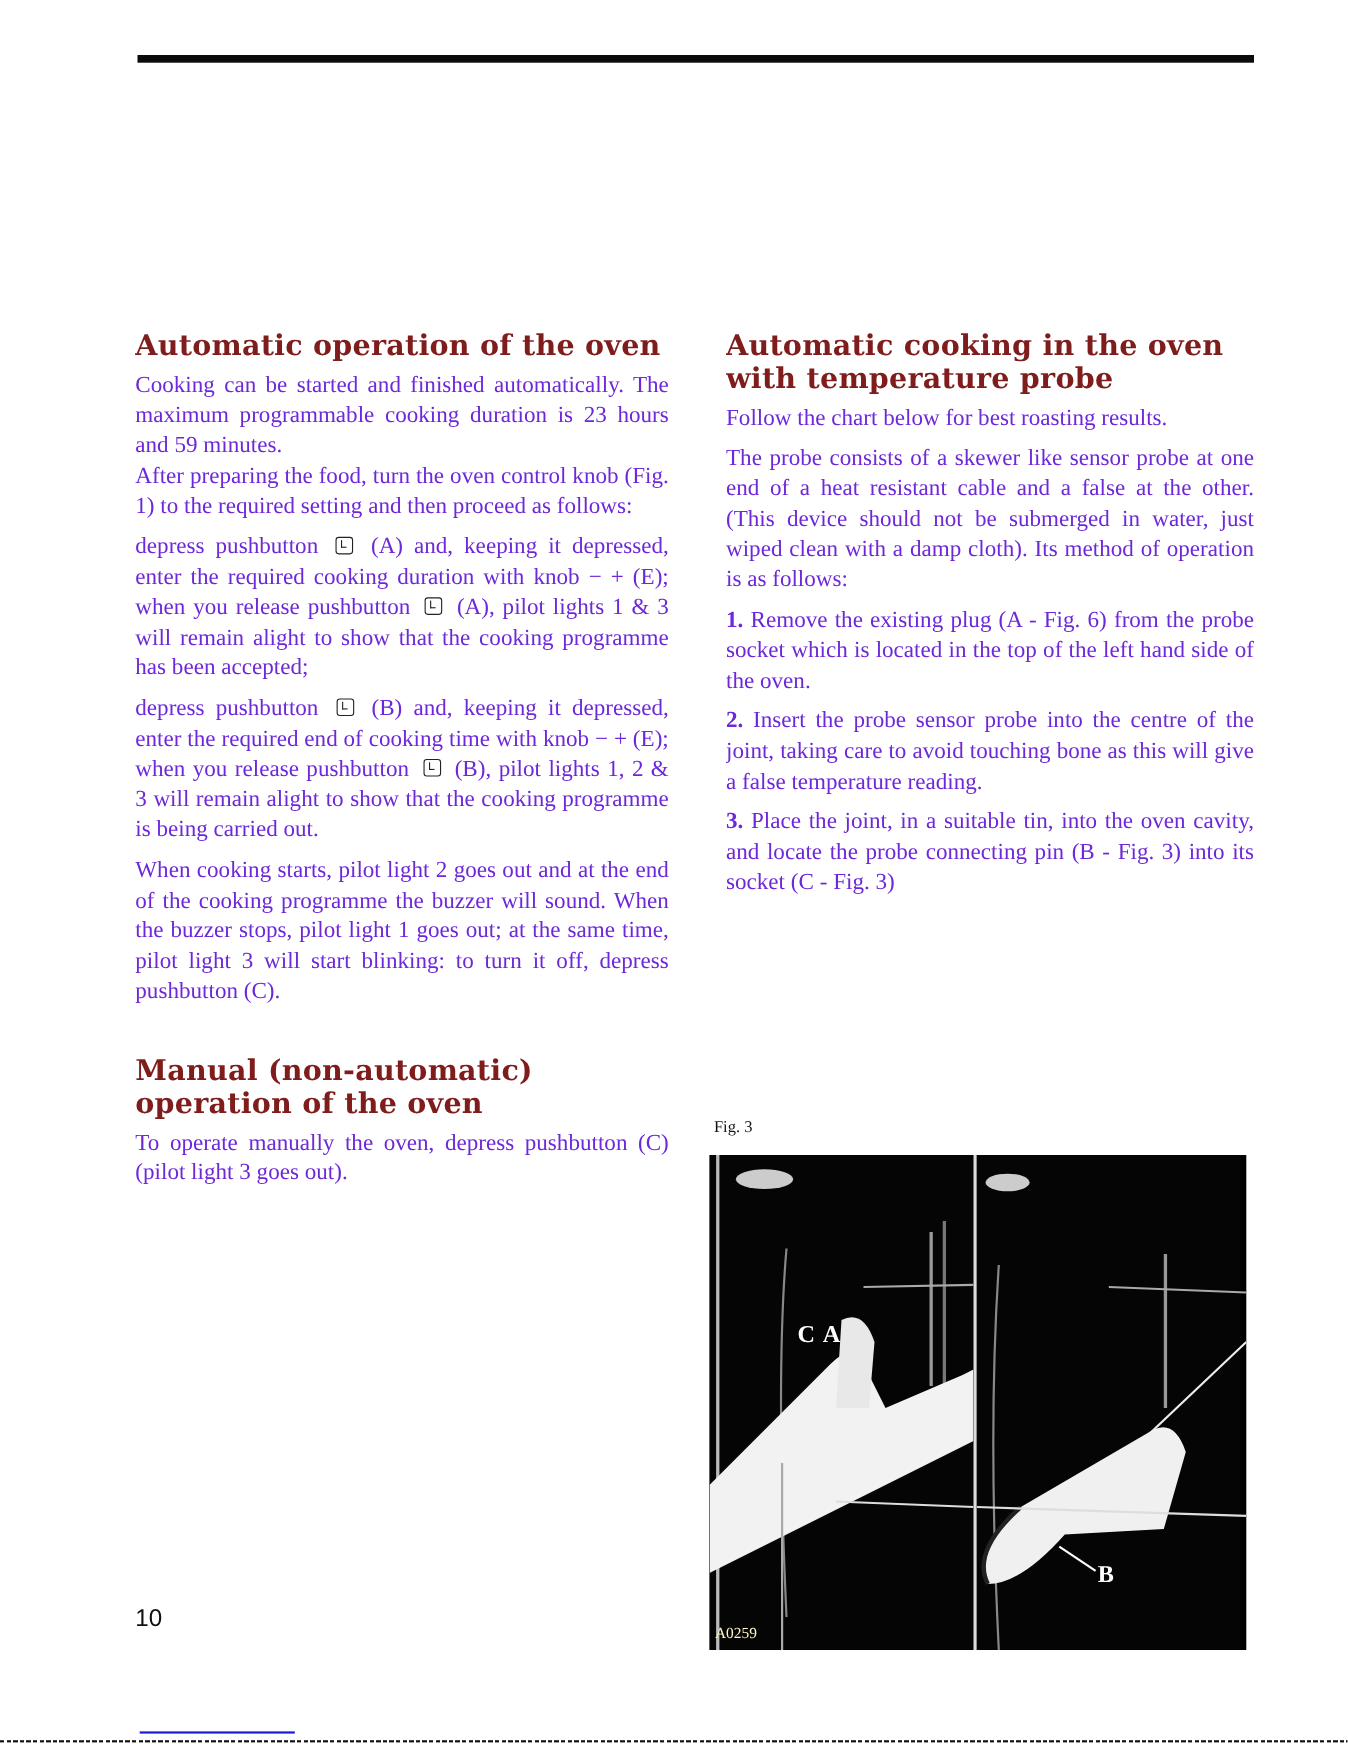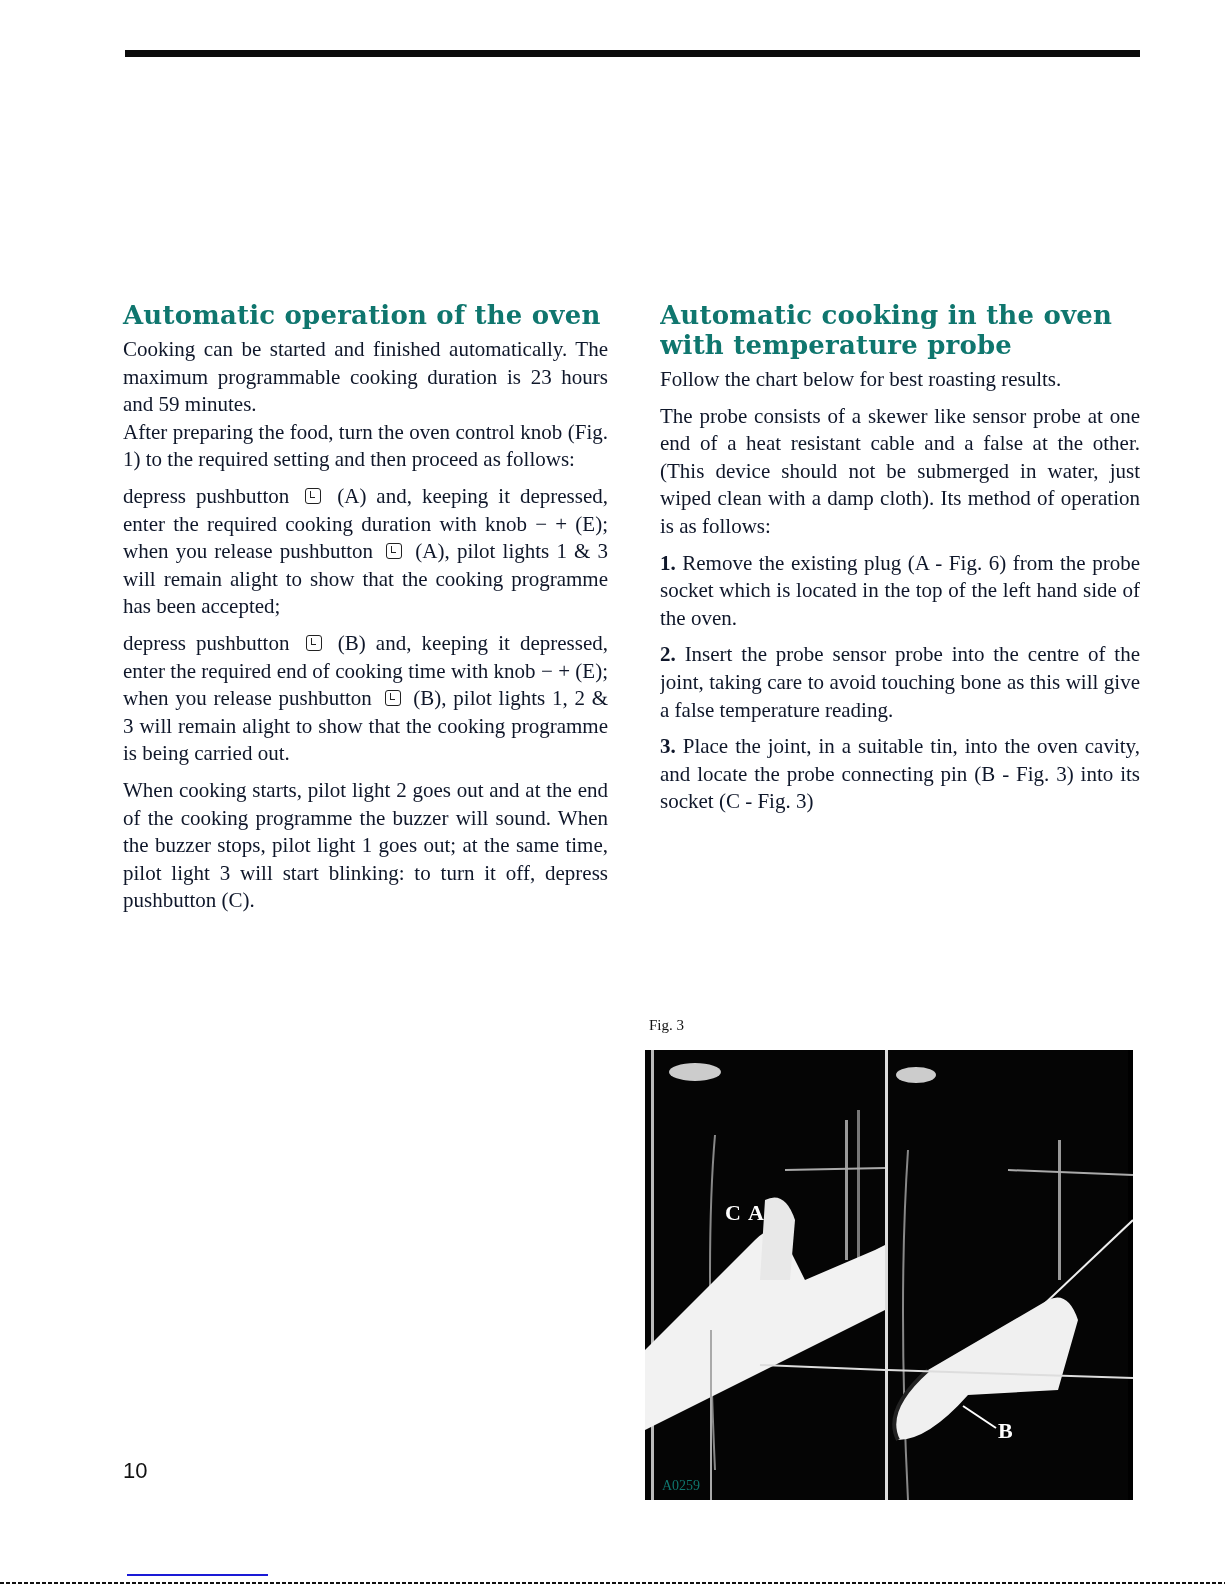--- a/index.html
+++ b/index.html
@@ -12,26 +12,26 @@
     position: absolute; left: 125px; top: 50px; width: 1015px; height: 7px;
     background: #0b0b0b;
   }
   .col { position: absolute; top: 300px; }
   .col-left { left: 123px; width: 485px; }
   .col-right { left: 660px; width: 510px; overflow: hidden; }
   .col-right .inner { width: 480px; }
   h2 {
     font-family: "DejaVu Serif", "Liberation Serif", serif;
     font-weight: bold; font-size: 26px; line-height: 30px;
-    margin: 0 0 6px 0; letter-spacing: 0.2px; color: #0f766e;
+    margin: 0 0 6px 0; letter-spacing: 0.2px; color: #7f1d1d;
   }
   p {
     margin: 0 0 9px 0; font-size: 21px; line-height: 27.6px;
     text-align: justify; font-family: "Liberation Serif", "DejaVu Serif", serif;
-    color: #0f172a;
+    color: #6d28d9;
   }
   p.tight { margin-bottom: 0; }
   .step-num { font-weight: bold; }
   .clock-icon {
     display: inline-block; width: 14px; height: 14px; border: 1.6px solid #222;
     border-radius: 3px; position: relative; vertical-align: -1px; margin: 0 6px;
   }
   .clock-icon::after {
     content: ""; position: absolute; left: 4px; top: 2px; width: 4px; height: 6px;
     border-left: 1.5px solid #222; border-bottom: 1.5px solid #222;
@@ -47,21 +47,21 @@
   }
   .figure .panel { position: absolute; top: 0; height: 450px; width: 240px; background: #050505; }
   .figure .panel.left { left: 0; }
   .figure .panel.right { left: 243px; }
   .figure .divider { position: absolute; left: 240px; top: 0; width: 3px; height: 450px; background: #ddd; }
   .fig-letter {
     position: absolute; color: #fff; font-weight: bold; font-size: 22px;
     font-family: "Liberation Serif", serif;
   }
   .fig-code {
-    position: absolute; left: 17px; bottom: 6px; color: #0f766e; font-size: 14px;
+    position: absolute; left: 5px; bottom: 6px; color: #fef9c3; font-size: 14px;
     font-family: "Liberation Serif", serif;
   }
   .page-number {
     position: absolute; left: 123px; top: 1458px; font-size: 22px;
     font-family: Liberation Sans, sans-serif;
   }
   .link-underline {
     position: absolute; left: 127px; top: 1574px; width: 141px; height: 2px; background: #1a1ad6;
   }
   .bottom-dots {
@@ -90,20 +90,24 @@
   <p>
     <span>depress pushbutton</span>
     <span class="clock-icon"></span>
     <span>(B) and, keeping it depressed, enter the required end of cooking time with knob − + (E); when you release pushbutton</span>
     <span class="clock-icon"></span>
     <span>(B), pilot lights 1, 2 &amp; 3 will remain alight to show that the cooking programme is being carried out.</span>
   </p>
 
   <p>When cooking starts, pilot light 2 goes out and at the end of the cooking programme the buzzer will sound. When the buzzer stops, pilot light 1 goes out; at the same time, pilot light 3 will start blinking: to turn it off, depress pushbutton (C).</p>
 
+  <div class="section-manual">
+    <h2>Manual (non-automatic) operation of the oven</h2>
+    <p>To operate manually the oven, depress pushbutton (C) (pilot light 3 goes out).</p>
+  </div>
 </div>
 
 <div class="col col-right">
   <div class="inner">
     <h2>Automatic cooking in the oven with temperature probe</h2>
     <p>Follow the chart below for best roasting results.</p>
     <p>The probe consists of a skewer like sensor probe at one end of a heat resistant cable and a false at the other. (This device should not be submerged in water, just wiped clean with a damp cloth). Its method of operation is as follows:</p>
     <p><span class="step-num">1.</span> <span>Remove the existing plug (A - Fig. 6) from the probe socket which is located in the top of the left hand side of the oven.</span></p>
     <p><span class="step-num">2.</span> <span>Insert the probe sensor probe into the centre of the joint, taking care to avoid touching bone as this will give a false temperature reading.</span></p>
     <p><span class="step-num">3.</span> <span>Place the joint, in a suitable tin, into the oven cavity, and locate the probe connecting pin (B - Fig. 3) into its socket (C - Fig. 3)</span></p>

